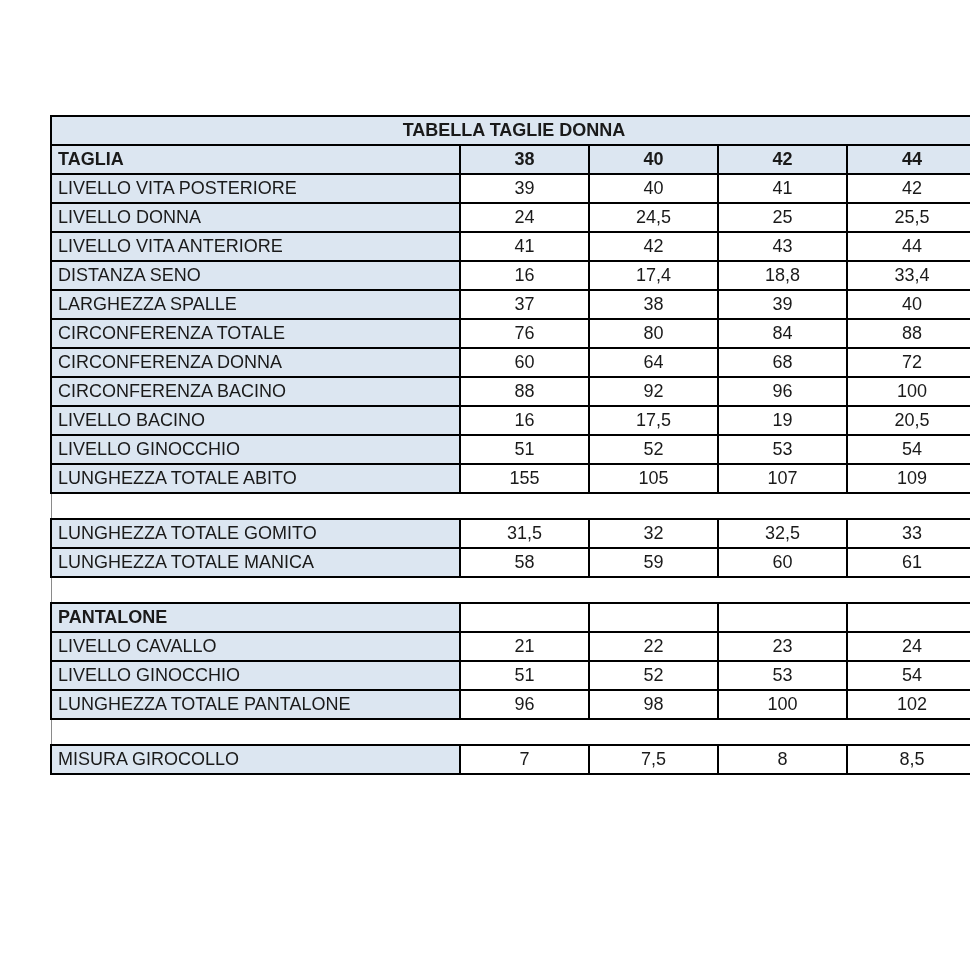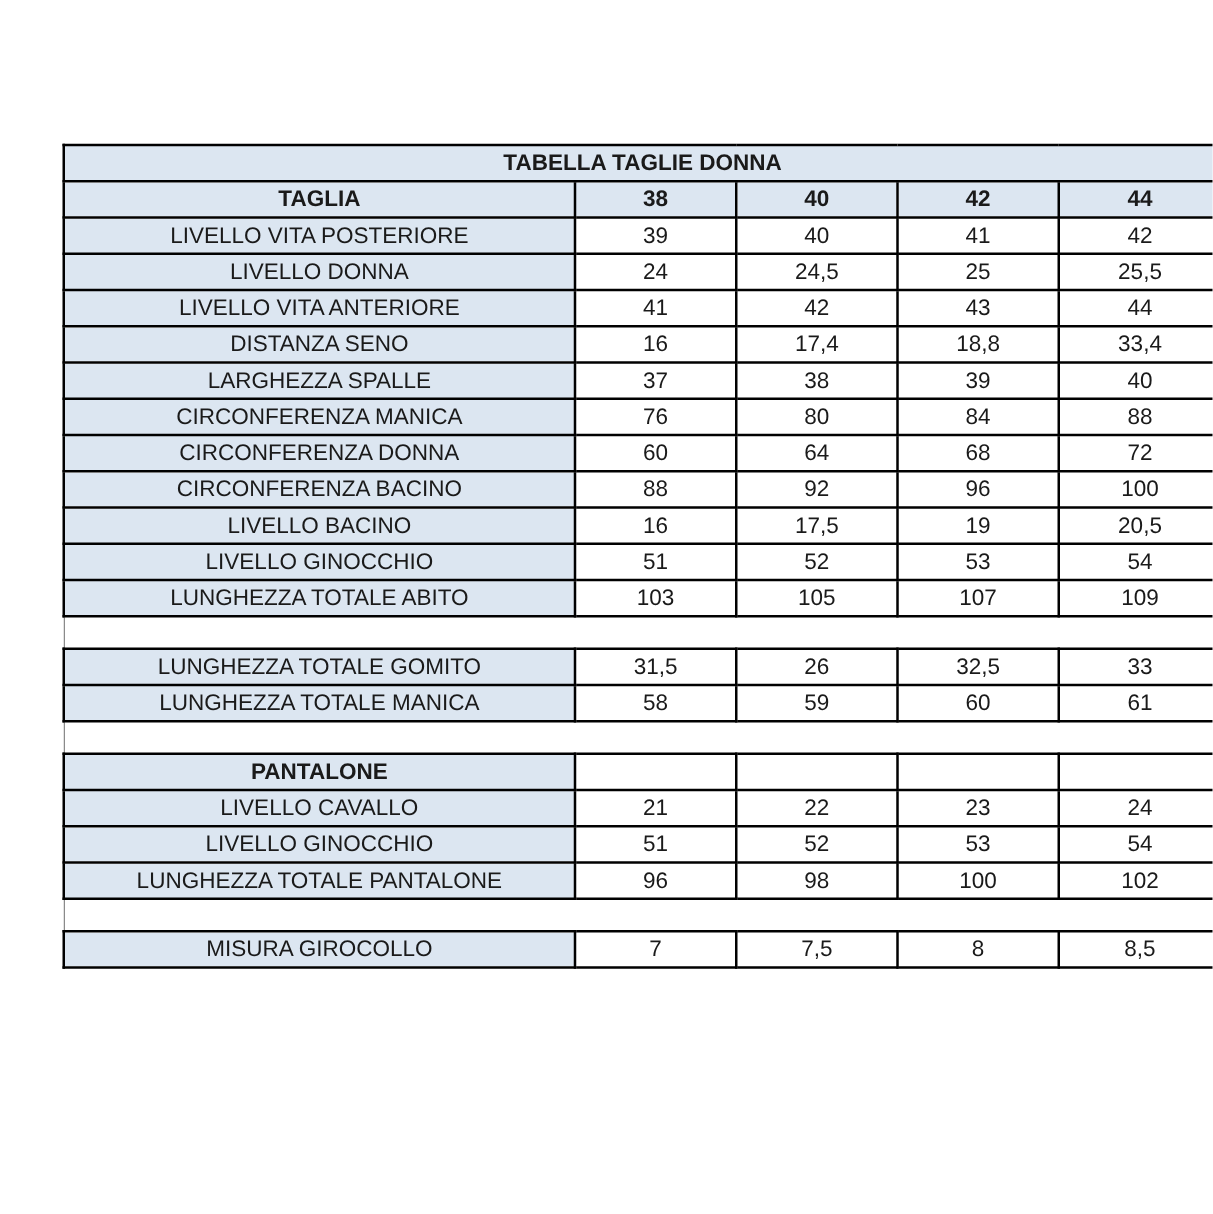--- a/index.html
+++ b/index.html
@@ -32,21 +32,21 @@
   }
   td.title-cell {
     background: #dce6f1;
     text-align: center;
     font-weight: bold;
     height: 25px;
     line-height: 25px;
   }
   td.label-cell {
     background: #dce6f1;
-    text-align: center;
+    text-align: left;
   }
   td.value-cell {
     background: #ffffff;
     text-align: center;
   }
   td.header-size-cell {
     background: #dce6f1;
     text-align: center;
     font-weight: bold;
   }
@@ -115,21 +115,21 @@
           <td class="value-cell">33,4</td>
         </tr>
         <tr>
           <td class="label-cell">LARGHEZZA SPALLE</td>
           <td class="value-cell">37</td>
           <td class="value-cell">38</td>
           <td class="value-cell">39</td>
           <td class="value-cell">40</td>
         </tr>
         <tr>
-          <td class="label-cell">CIRCONFERENZA MANICA</td>
+          <td class="label-cell">CIRCONFERENZA TOTALE</td>
           <td class="value-cell">76</td>
           <td class="value-cell">80</td>
           <td class="value-cell">84</td>
           <td class="value-cell">88</td>
         </tr>
         <tr>
           <td class="label-cell">CIRCONFERENZA DONNA</td>
           <td class="value-cell">60</td>
           <td class="value-cell">64</td>
           <td class="value-cell">68</td>
@@ -151,32 +151,32 @@
         </tr>
         <tr>
           <td class="label-cell">LIVELLO GINOCCHIO</td>
           <td class="value-cell">51</td>
           <td class="value-cell">52</td>
           <td class="value-cell">53</td>
           <td class="value-cell">54</td>
         </tr>
         <tr>
           <td class="label-cell">LUNGHEZZA TOTALE ABITO</td>
-          <td class="value-cell">103</td>
+          <td class="value-cell">155</td>
           <td class="value-cell">105</td>
           <td class="value-cell">107</td>
           <td class="value-cell">109</td>
         </tr>
         <tr class="gap-row">
           <td class="" colspan="5"></td>
         </tr>
         <tr>
           <td class="label-cell">LUNGHEZZA TOTALE GOMITO</td>
           <td class="value-cell">31,5</td>
-          <td class="value-cell">26</td>
+          <td class="value-cell">32</td>
           <td class="value-cell">32,5</td>
           <td class="value-cell">33</td>
         </tr>
         <tr>
           <td class="label-cell">LUNGHEZZA TOTALE MANICA</td>
           <td class="value-cell">58</td>
           <td class="value-cell">59</td>
           <td class="value-cell">60</td>
           <td class="value-cell">61</td>
         </tr>

